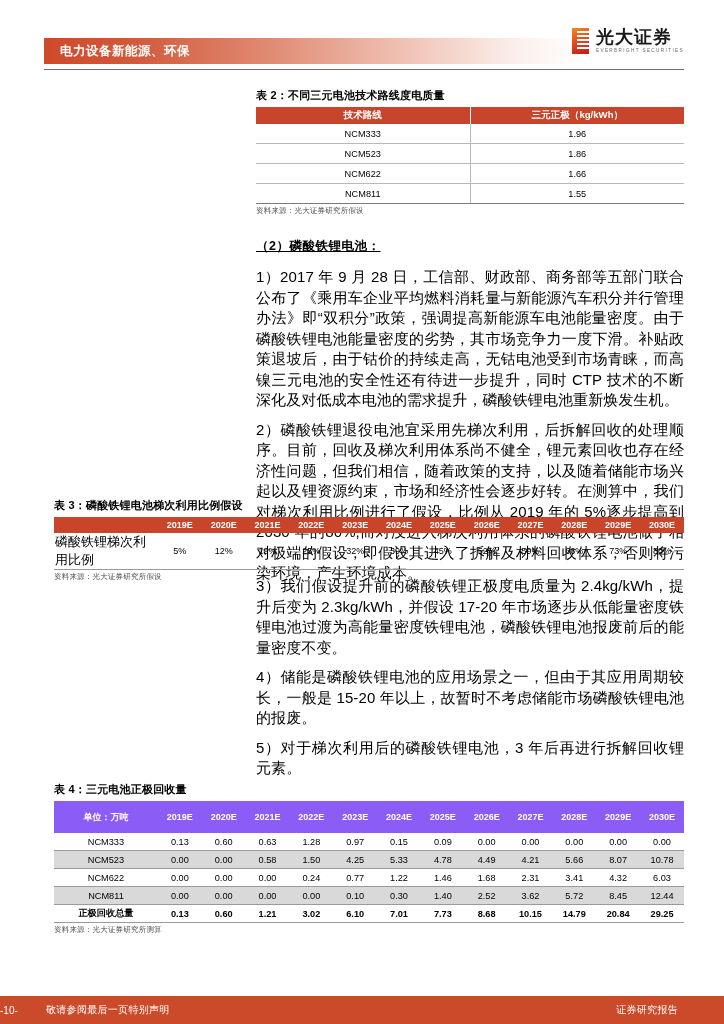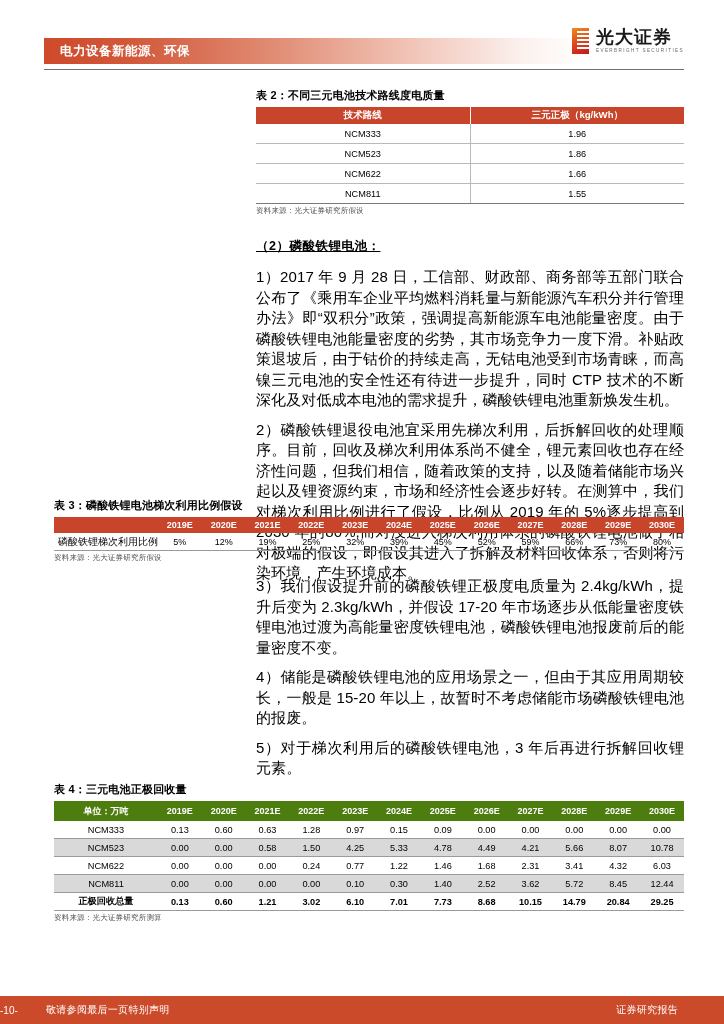--- a/index.html
+++ b/index.html
@@ -148,32 +148,32 @@
     height: 16px;
     font-size: 9px;
   }
   .t3 th.rowhdr { background: #c8442a; }
   .t3 td {
     height: 17px;
     font-size: 9px;
     border-bottom: 1px solid #9a9a9a;
   }
   .t3 td.rowlabel {
-    text-align: right;
-    font-size: 10px;
+    text-align: left;
+    font-size: 13px;
     padding-left: 1px;
     font-weight: normal;
   }
 
   
   .t4 th {
-    background: #4d7c0f;
-    color: #ffffff;
-    font-weight: bold;
-    height: 20px;
+    background: #8b5cf6;
+    color: #ffffff;
+    font-weight: bold;
+    height: 32px;
     font-size: 9px;
   }
   .t4 td {
     height: 17px;
     font-size: 9.2px;
     border-bottom: 1px solid #9a9a9a;
   }
   .t4 tr.alt td { background: #d9d9d9; }
   .t4 tr.total td { font-weight: bold; }
   .t4 td.rowlabel { text-align: center; }

